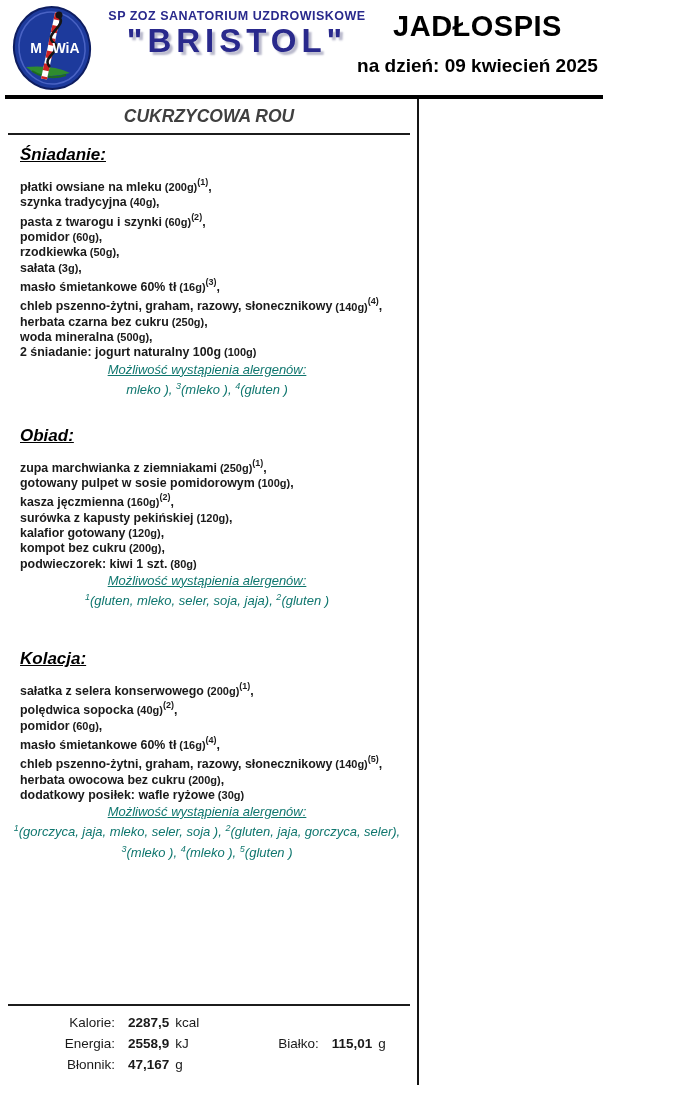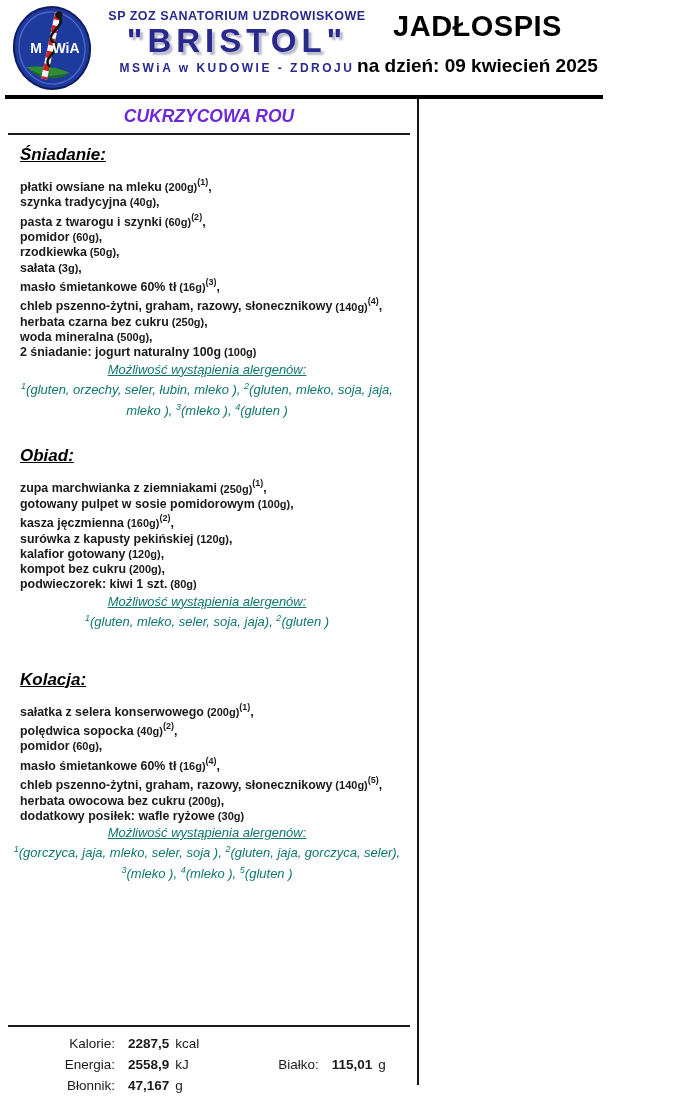--- a/index.html
+++ b/index.html
@@ -18,21 +18,21 @@
   .doc-meta  { position: absolute; left: 345px; top: 10px; width: 265px; text-align: center; color: #000; }
   .doc-title { font-size: 29px; font-weight: bold; letter-spacing: 0.5px; }
   .doc-date  { font-size: 19px; font-weight: bold; margin-top: 12px; white-space: nowrap; }
 
   .thick-rule { position: absolute; top: 95px; left: 5px; width: 598px; height: 4px; background: #000; }
   .v-rule     { position: absolute; top: 99px; left: 417px; width: 2px; height: 986px; background: #151515; }
 
   
   .left-col { position: absolute; top: 100px; left: 8px; width: 402px; }
   .diet-title { margin-top: 5px; text-align: center; font-size: 17.5px; font-weight: bold;
-                font-style: italic; line-height: 23px; color: #6d28d9; }
+                font-style: italic; line-height: 23px; color: #404040; }
   .thin-rule { border: 0; border-top: 2px solid #1c1c1c; margin-top: 5px; }
 
   .meal { }
   .meal:nth-of-type(1) { margin-top: 9px; }
   .meal:nth-of-type(2) { margin-top: 26px; }
   .meal:nth-of-type(3) { margin-top: 38px; }
   .meal-heading { font-size: 17px; font-weight: bold; font-style: italic; text-decoration: underline;
                   line-height: 22px; padding-left: 12px; color: #000; }
   .items { margin-top: 10px; padding-left: 12px; }
   .item { line-height: 15.3px; font-size: 12.4px; font-weight: bold; white-space: nowrap; }
@@ -68,21 +68,20 @@
         <line x1="46" y1="8" x2="32" y2="74" stroke="#cc2222" stroke-width="6" stroke-dasharray="7 6"></line>
         <path d="M47 12 C56 20 30 30 42 38 C52 46 28 52 38 62" fill="none" stroke="#151515" stroke-width="2.5"></path>
         <circle cx="47" cy="10" r="3.5" fill="#151515"></circle>
         <text x="24" y="48" font-size="14" font-weight="bold" fill="#ffffff" text-anchor="middle" font-family="Liberation Sans, sans-serif">M</text>
         <text x="54" y="48" font-size="14" font-weight="bold" fill="#ffffff" text-anchor="middle" font-family="Liberation Sans, sans-serif">WiA</text>
       </svg>
     </div>
     <div class="org-block">
       <div class="org-line1">SP ZOZ SANATORIUM UZDROWISKOWE</div>
       <div class="org-name">"BRISTOL"</div>
-      <div class="org-line2">MSWiA w KUDOWIE - ZDROJU</div>
     </div>
     <div class="doc-meta">
       <div class="doc-title">JADŁOSPIS</div>
       <div class="doc-date">na dzień: 09 kwiecień 2025</div>
     </div>
   </header>
 
   <div class="thick-rule"></div>
   <div class="v-rule"></div>
 
@@ -100,21 +99,20 @@
             <div class="item"><span class="item-name">rzodkiewka</span><span class="portion">(50g)</span><span class="item-end">,</span></div>
             <div class="item"><span class="item-name">sałata</span><span class="portion">(3g)</span><span class="item-end">,</span></div>
             <div class="item"><span class="item-name">masło śmietankowe 60% tł</span><span class="portion">(16g)</span><sup class="item-sup">(3)</sup><span class="item-end">,</span></div>
             <div class="item"><span class="item-name">chleb pszenno-żytni, graham, razowy, słonecznikowy</span><span class="portion">(140g)</span><sup class="item-sup">(4)</sup><span class="item-end">,</span></div>
             <div class="item"><span class="item-name">herbata czarna bez cukru</span><span class="portion">(250g)</span><span class="item-end">,</span></div>
             <div class="item"><span class="item-name">woda mineralna</span><span class="portion">(500g)</span><span class="item-end">,</span></div>
             <div class="item"><span class="item-name">2 śniadanie: jogurt naturalny 100g</span><span class="portion">(100g)</span></div>
           </div>
           <div class="allergen-block">
             <div class="allergen-heading">Możliwość wystąpienia alergenów:</div>
-            <div class="allergen-line"><sup>1</sup>(gluten, orzechy, seler, łubin, mleko ), <sup>2</sup>(gluten, mleko, soja, jaja,</div>
             <div class="allergen-line">mleko ), <sup>3</sup>(mleko ), <sup>4</sup>(gluten  )</div>
           </div>
         </section>
         <section class="meal">
           <h2 class="meal-heading">Obiad:</h2>
           <div class="items">
             <div class="item"><span class="item-name">zupa marchwianka z ziemniakami</span><span class="portion">(250g)</span><sup class="item-sup">(1)</sup><span class="item-end">,</span></div>
             <div class="item"><span class="item-name">gotowany pulpet w sosie pomidorowym</span><span class="portion">(100g)</span><span class="item-end">,</span></div>
             <div class="item"><span class="item-name">kasza jęczmienna</span><span class="portion">(160g)</span><sup class="item-sup">(2)</sup><span class="item-end">,</span></div>
             <div class="item"><span class="item-name">surówka z kapusty pekińskiej</span><span class="portion">(120g)</span><span class="item-end">,</span></div>

